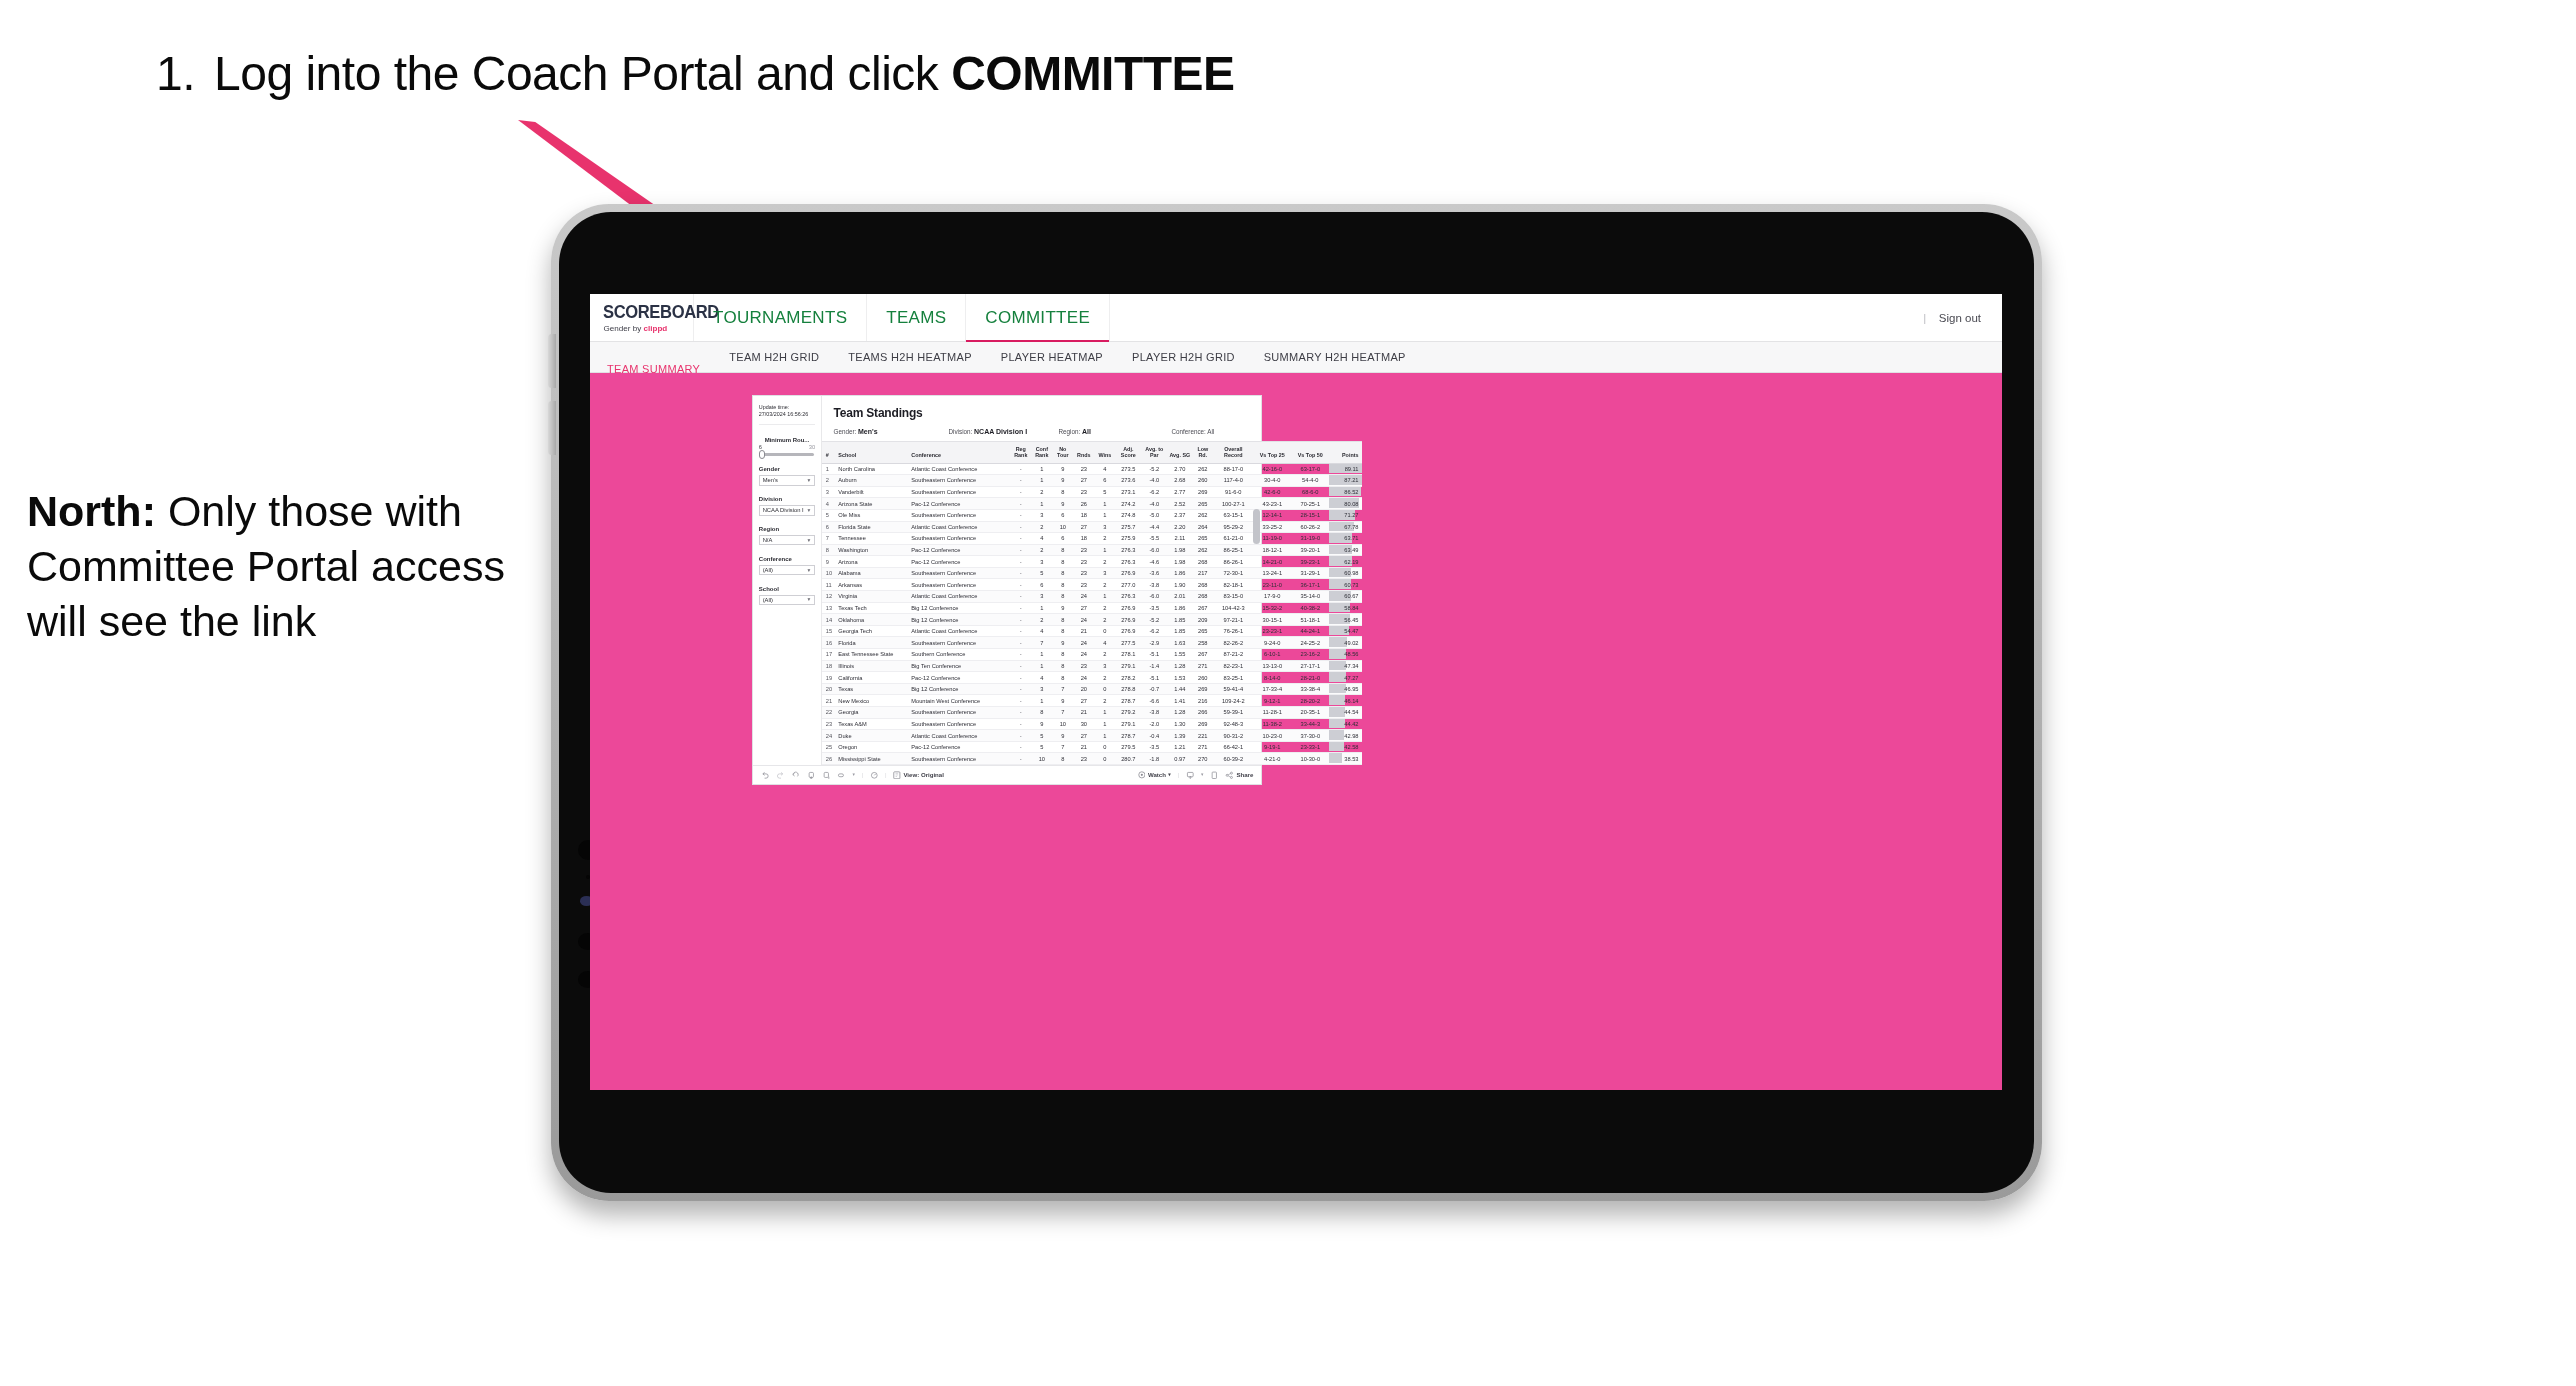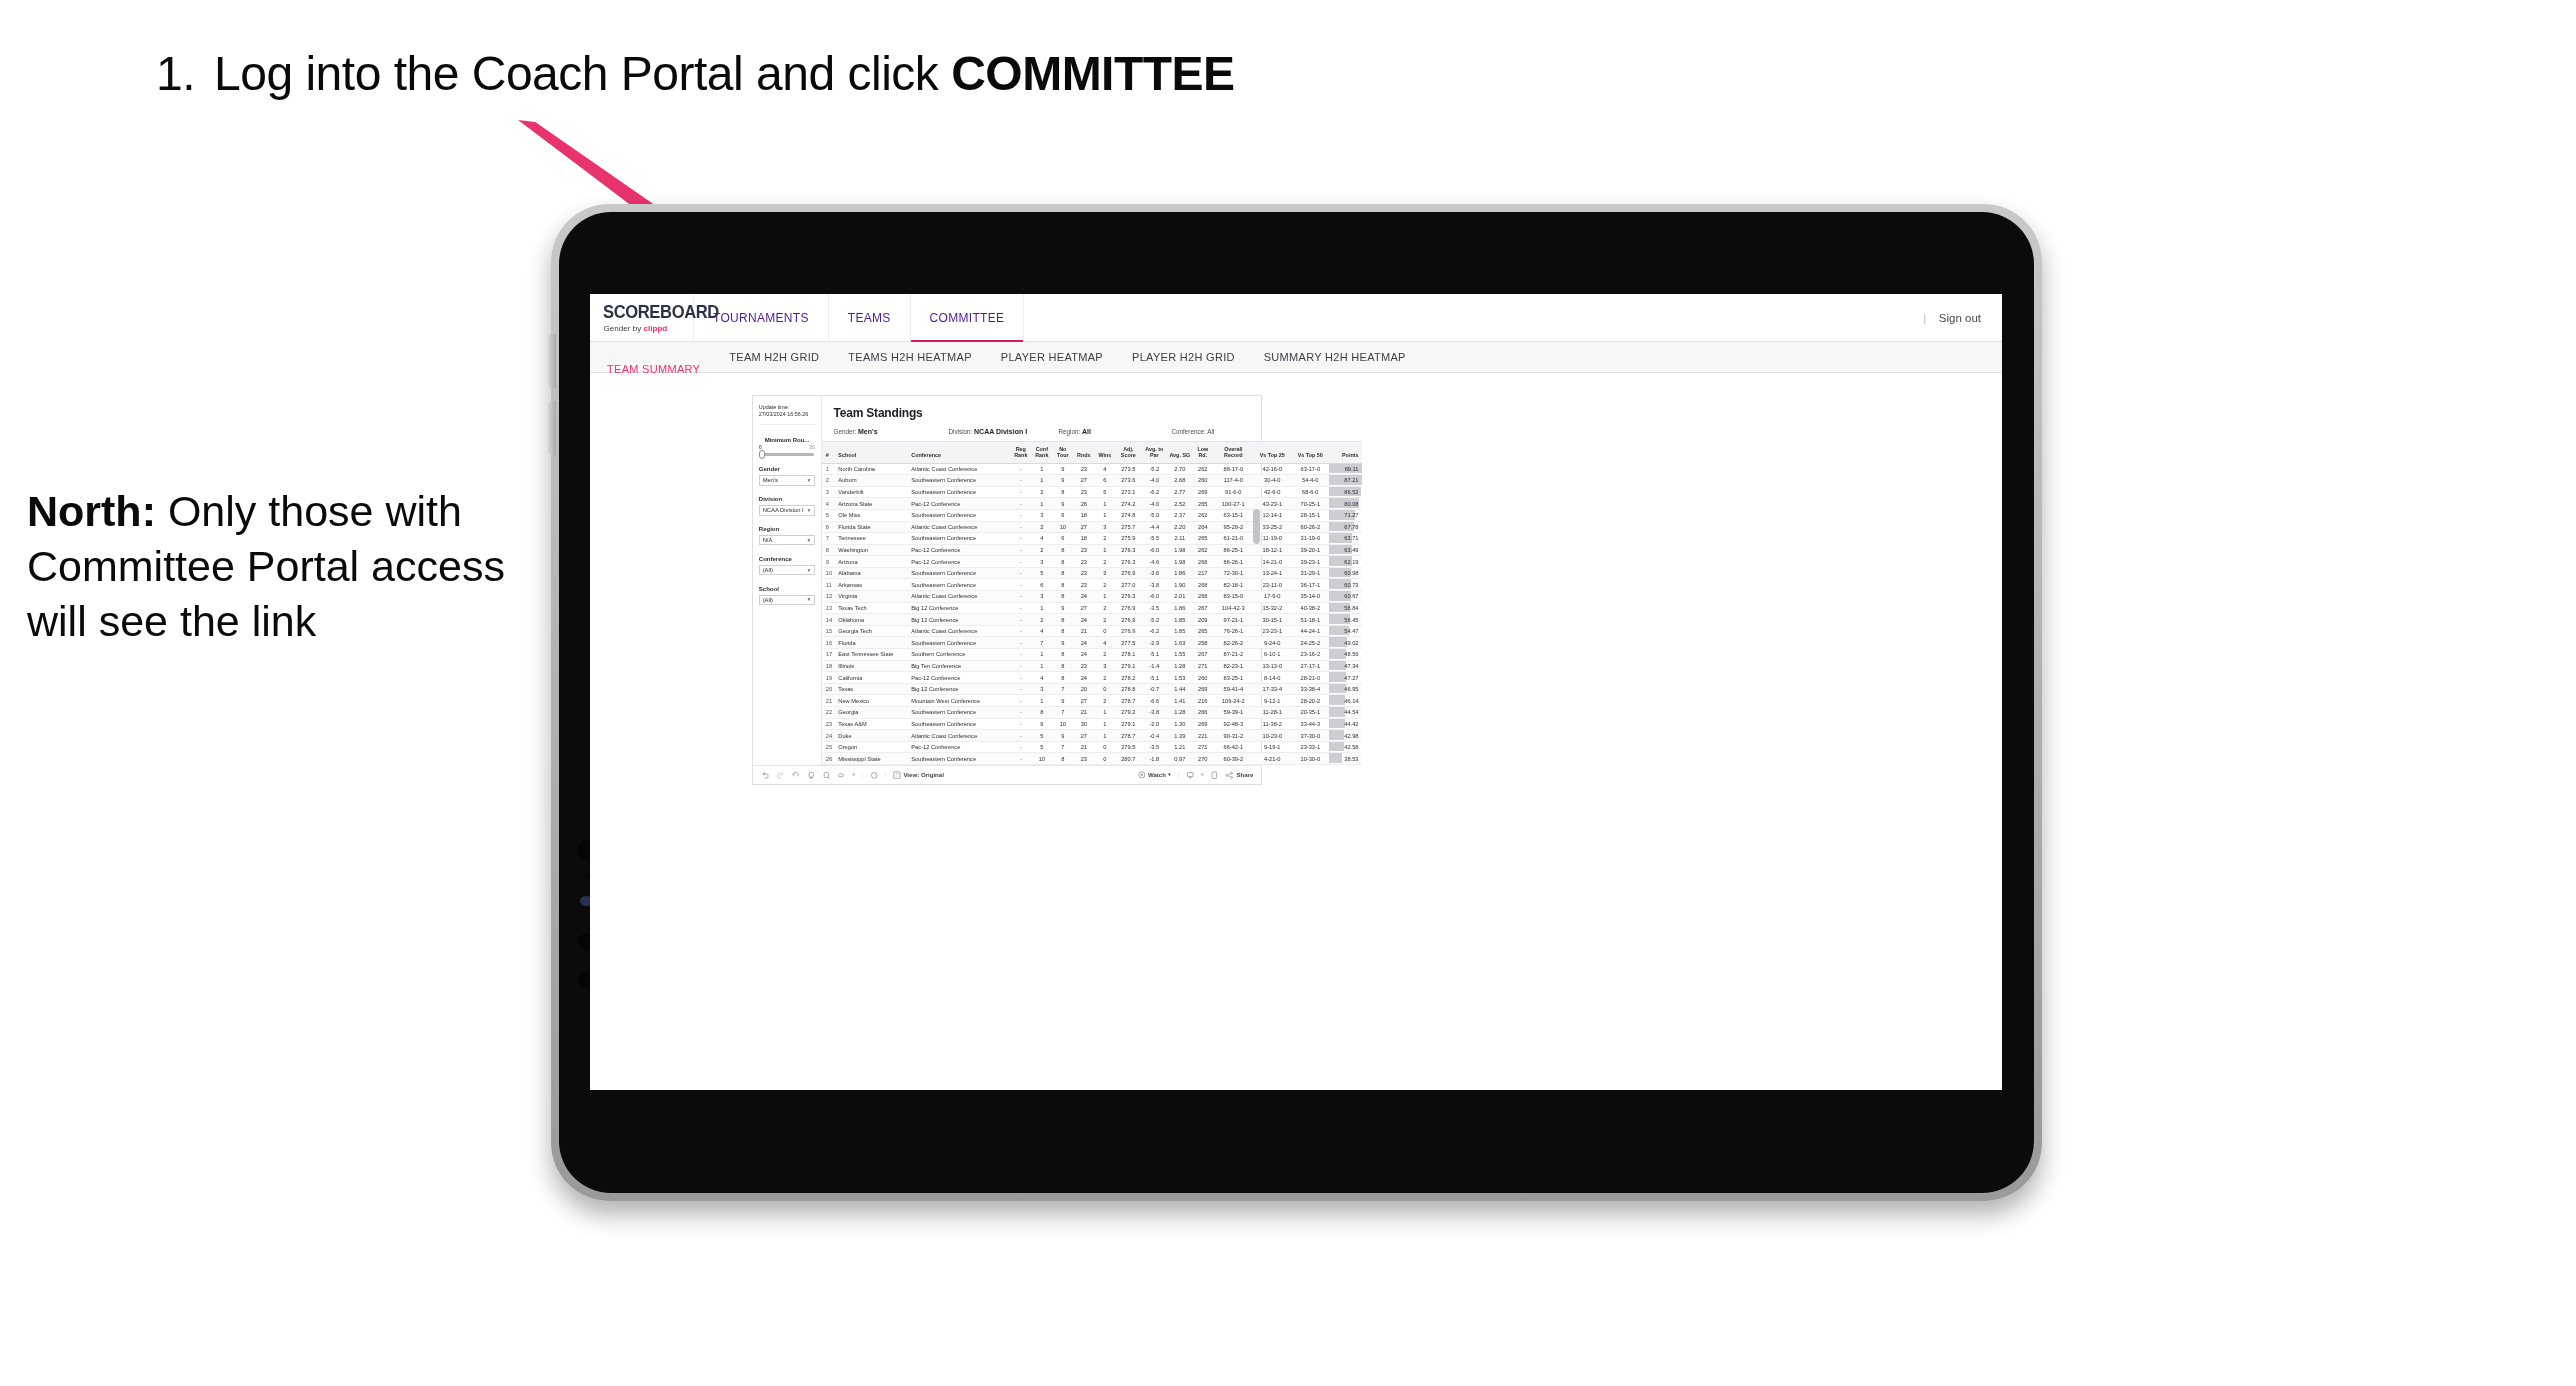--- a/index.html
+++ b/index.html
@@ -107,22 +107,22 @@
   .logo-sub {
     font-size: 8.1px; color: #3c3c46; margin-top: 1px;
     white-space: nowrap;
   }
   .logo-sub .brand { color: #e8336d; font-weight: bold; }
 
   .nav-main { display: flex; align-items: stretch; }
   .nav-main .nav-item {
     display: flex; align-items: center;
     padding: 0 19px;
-    font-size: 12px;
-    color: #4c1d95;
+    font-size: 17px;
+    color: #15803d;
     letter-spacing: 0.3px;
     border-right: 1px solid #eeeeef;
     position: relative;
     cursor: pointer;
   }
   .nav-main .nav-item.active::after {
     content: "";
     position: absolute; left: 0; right: 0; bottom: -1px;
     height: 2.4px; background: #d81b60;
   }
@@ -151,21 +151,21 @@
     letter-spacing: 0.3px;
     cursor: pointer;
     white-space: nowrap;
   }
   .app-subbar .sub-item.active { color: #e8336d; margin-top: 24px; }
 
   
   .canvas {
     position: relative;
     height: calc(796px - 48px - 31px);
-    background: #ffffff;
+    background: #ec4899;
     padding: 23px 0 0 0;
   }
   .viz-card {
     position: absolute;
     left: 163px; top: 23px;
     width: 508px;
     background: #ffffff;
     display: flex; flex-direction: column;
     box-shadow: 0 0 0 1px #e0e0e4;
   }

